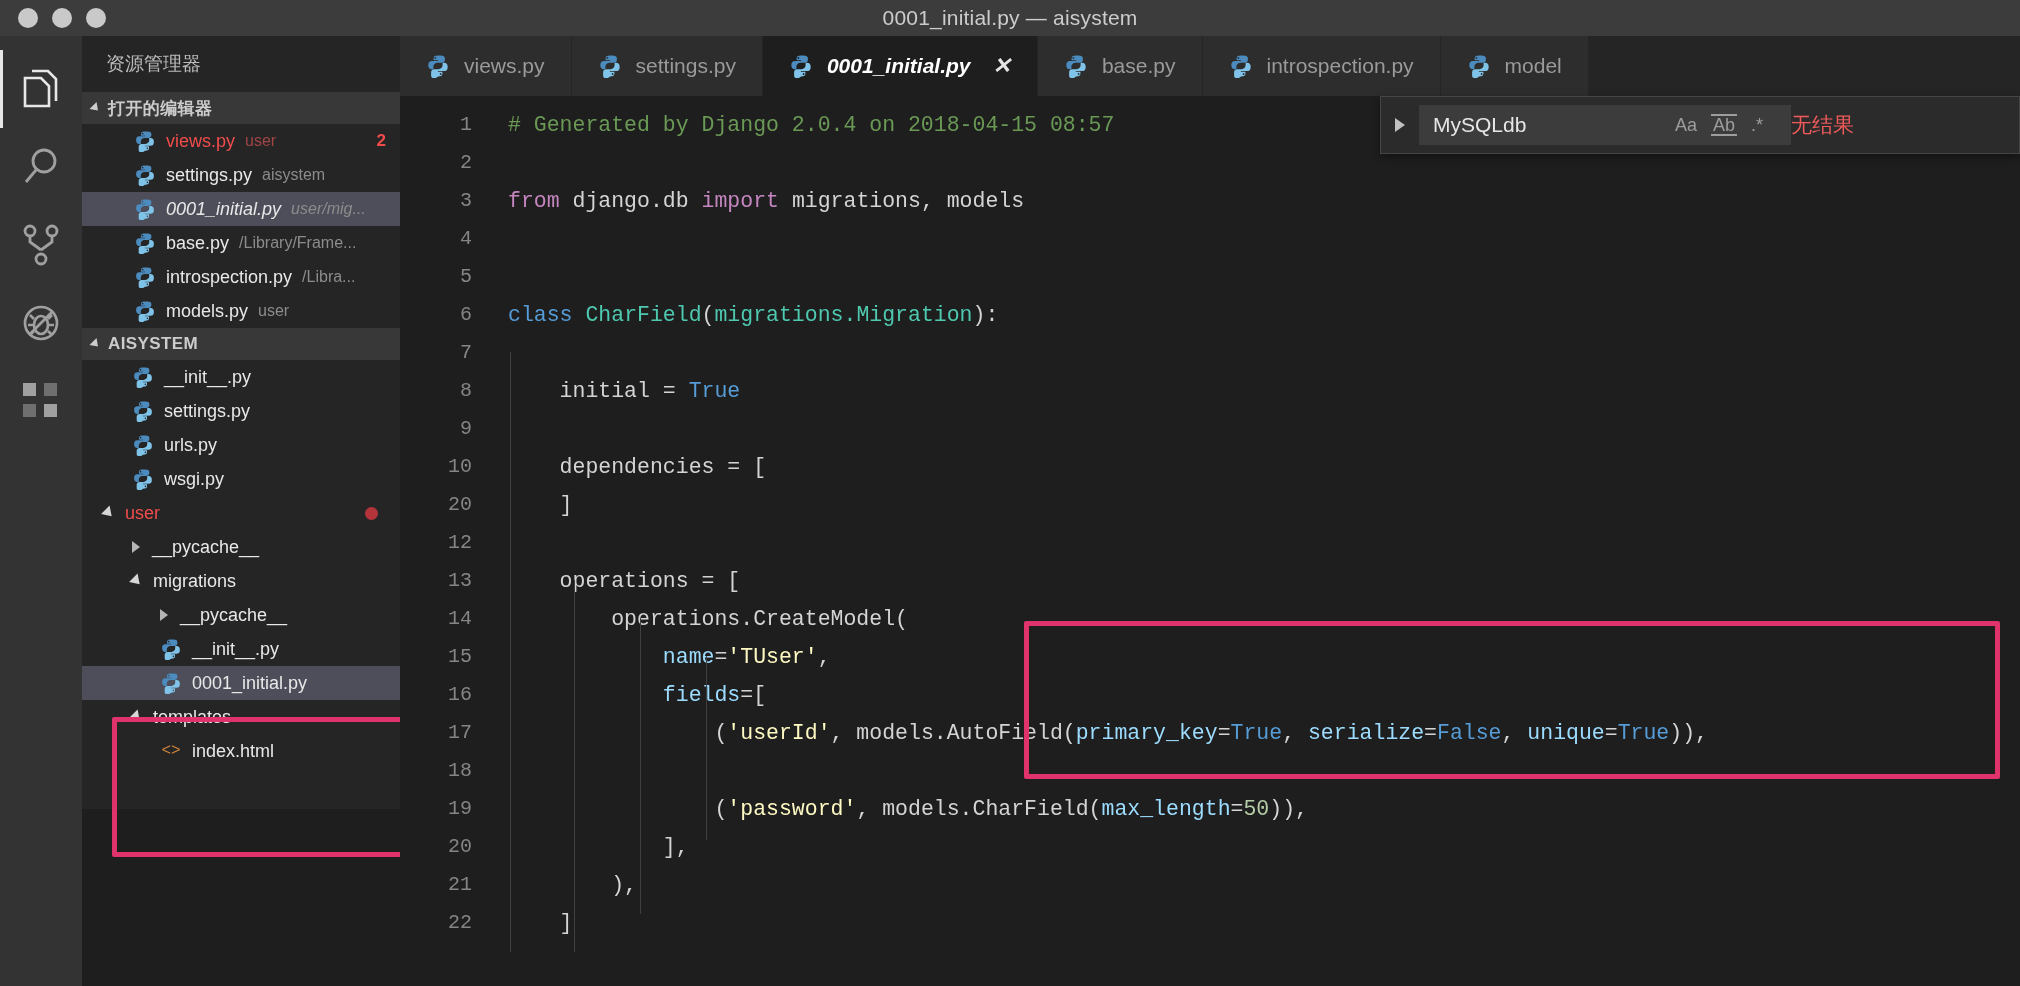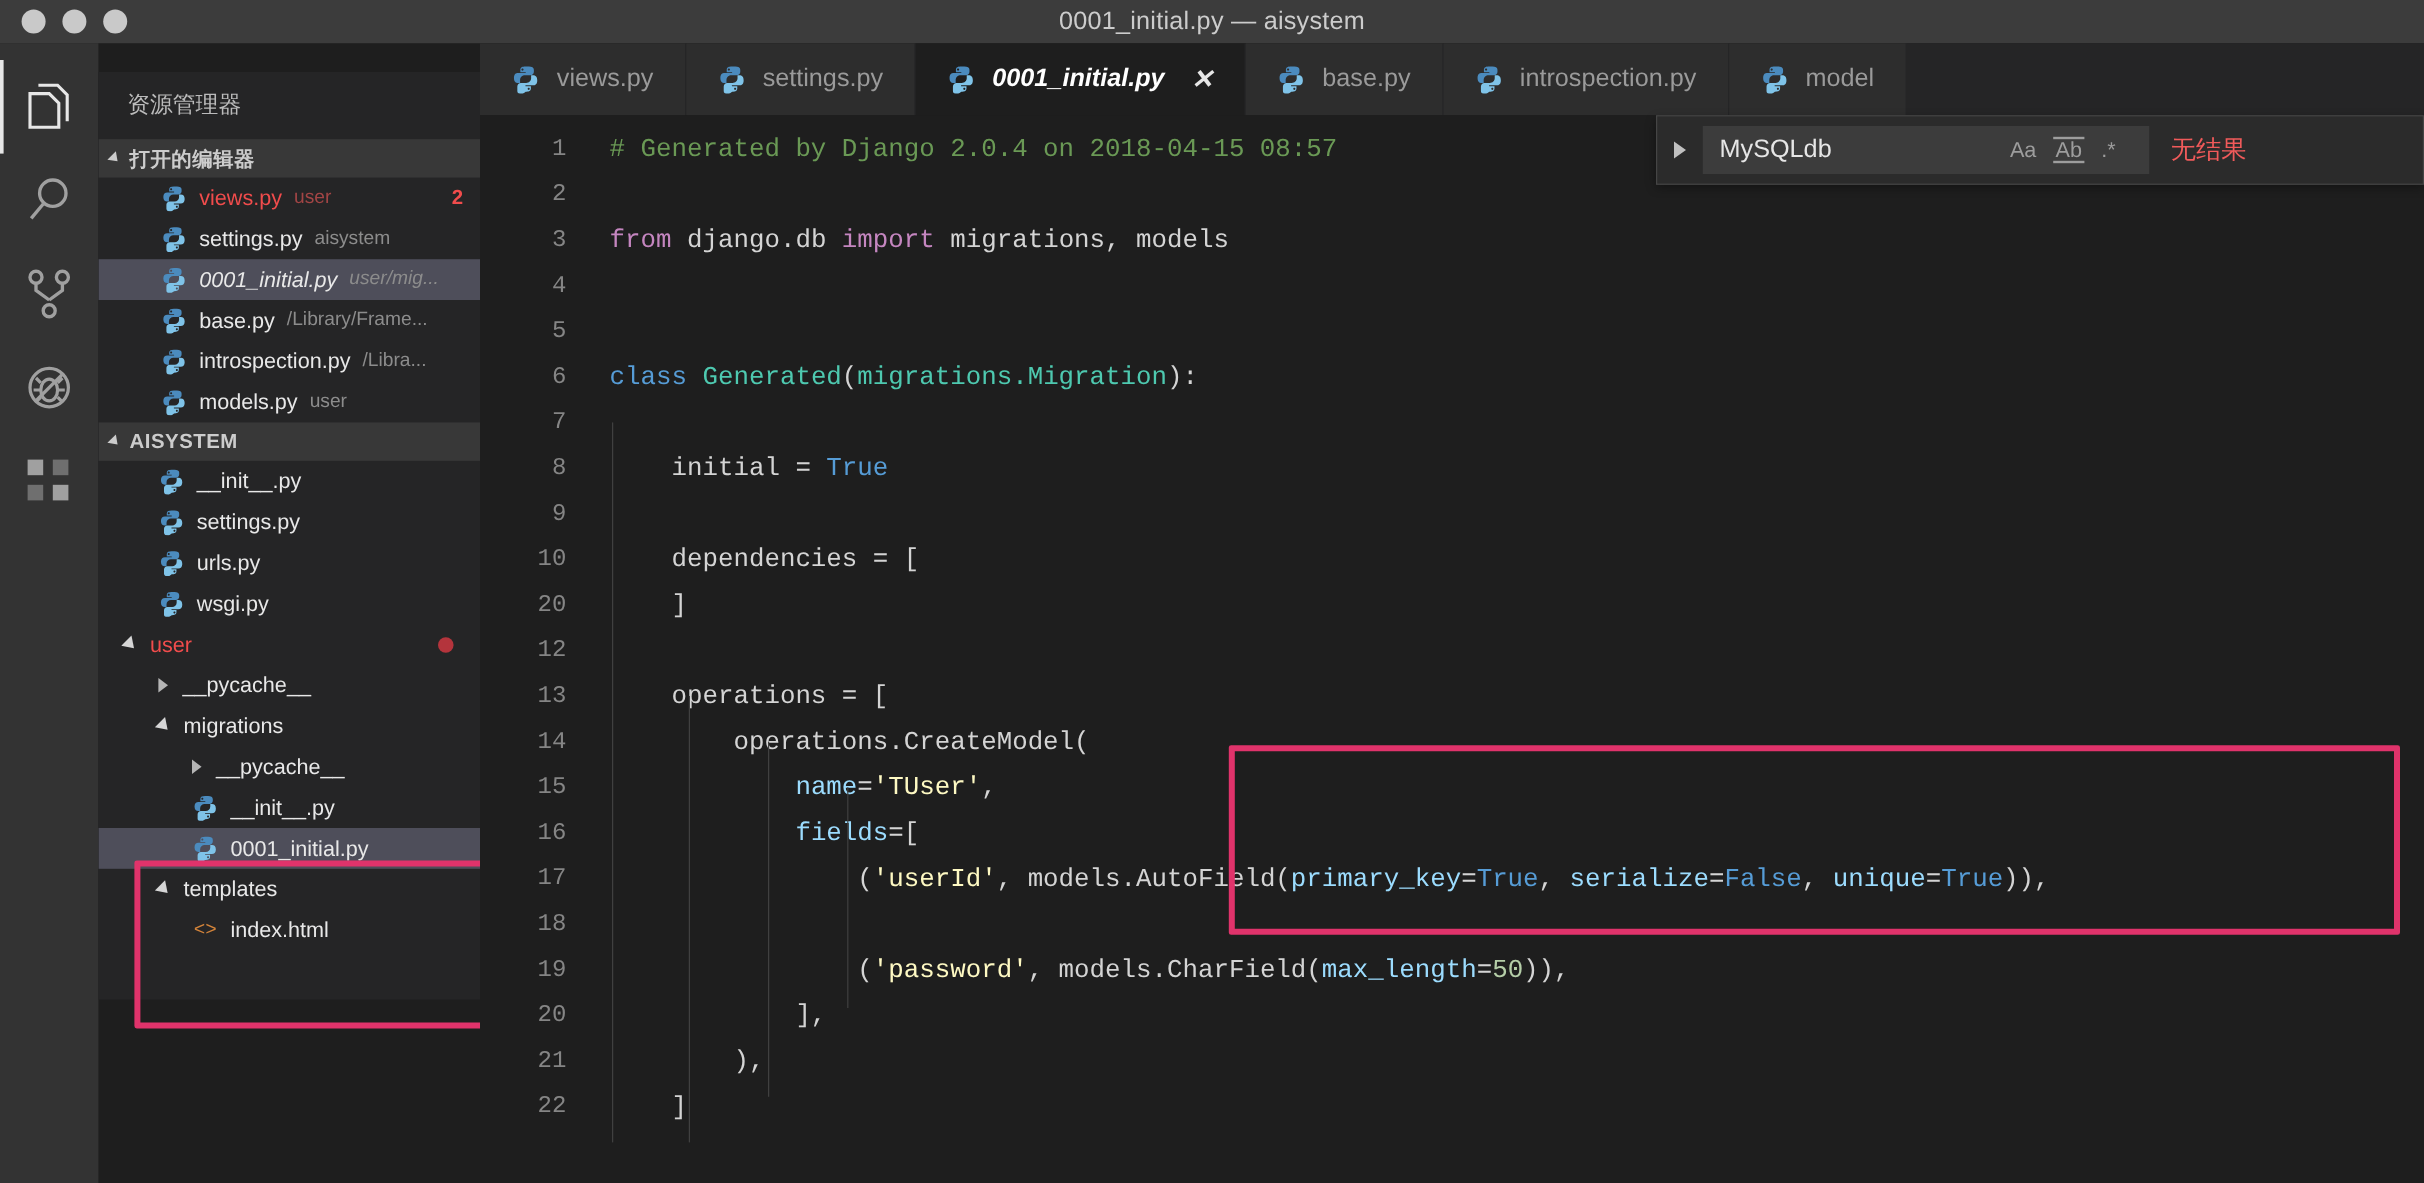--- a/index.html
+++ b/index.html
@@ -51,21 +51,20 @@
   .act-item.active::before {
     content: ""; position: absolute; left: 0; top: 0; width: 3px; height: 78px;
     background: #e7e7e7;
   }
 
   
   #sidebar {
     position: absolute; left: 82px; top: 36px; width: 318px; height: 773px;
     background: #252526;
     overflow: hidden;
-    margin-top: 24px;
   }
   #sidebar-title {
     height: 56px; line-height: 56px;
     padding-left: 24px;
     color: #bbbbbb; font-size: 19px;
     background: #252526;
   }
   .section-header {
     height: 32px; display: flex; align-items: center;
     background: #383838;
@@ -181,21 +180,21 @@
   }
   #find-input-text { flex: 1; }
   .find-opts { display: flex; align-items: center; gap: 14px; padding: 0 14px; }
   .find-opt { color: #9d9d9d; font-size: 18px; line-height: 1; }
   .find-opt.boxed {
     border: 1px solid #9d9d9d; padding: 0 2px;
     border-top-width: 2px; border-bottom-width: 2px;
     border-left: none; border-right: none;
   }
   #find-result {
-    color: #f05a5a; font-size: 21px; margin-left: 18px;
+    color: #f05a5a; font-size: 21px; 
   }
 
   
   #editor {
     position: absolute; left: 400px; top: 96px; width: 1620px; height: 890px;
     background: #1e1e1e;
     overflow: hidden;
   }
   #code-area {
     position: relative;
@@ -521,21 +520,21 @@
     </div>
 
   <div id="editor">
     <div id="code-area">
 
     <div class="cline"><span class="ln">1</span><span class="ctext"><span class="c-comment"># Generated by Django 2.0.4 on 2018-04-15 08:57</span></span></div>
         <div class="cline"><span class="ln">2</span><span class="ctext"></span></div>
         <div class="cline"><span class="ln">3</span><span class="ctext"><span class="c-kw">from </span><span class="c-plain">django.db </span><span class="c-kw">import </span><span class="c-plain">migrations, models</span></span></div>
         <div class="cline"><span class="ln">4</span><span class="ctext"></span></div>
         <div class="cline"><span class="ln">5</span><span class="ctext"></span></div>
-        <div class="cline"><span class="ln">6</span><span class="ctext"><span class="c-ctrl">class </span><span class="c-cls">Generated</span><span class="c-plain">(</span><span class="c-cls">migrations.Migration</span><span class="c-plain">):</span></span></div>
+        <div class="cline"><span class="ln">6</span><span class="ctext"><span class="c-ctrl">class </span><span class="c-cls">CharField</span><span class="c-plain">(</span><span class="c-cls">migrations.Migration</span><span class="c-plain">):</span></span></div>
         <div class="cline"><span class="ln">7</span><span class="ctext"></span></div>
         <div class="cline"><span class="ln">8</span><span class="ctext"><span class="c-plain">    initial = </span><span class="c-const">True</span></span></div>
         <div class="cline"><span class="ln">9</span><span class="ctext"></span></div>
         <div class="cline"><span class="ln">10</span><span class="ctext"><span class="c-plain">    dependencies = [</span></span></div>
         <div class="cline"><span class="ln">20</span><span class="ctext"><span class="c-plain">    ]</span></span></div>
         <div class="cline"><span class="ln">12</span><span class="ctext"></span></div>
         <div class="cline"><span class="ln">13</span><span class="ctext"><span class="c-plain">    operations = [</span></span></div>
         <div class="cline"><span class="ln">14</span><span class="ctext"><span class="c-plain">        operations.CreateModel(</span></span></div>
         <div class="cline"><span class="ln">15</span><span class="ctext"><span class="c-plain">            </span><span class="c-var">name</span><span class="c-plain">=</span><span class="c-str">'TUser'</span><span class="c-plain">,</span></span></div>
         <div class="cline"><span class="ln">16</span><span class="ctext"><span class="c-plain">            </span><span class="c-var">fields</span><span class="c-plain">=[</span></span></div>

